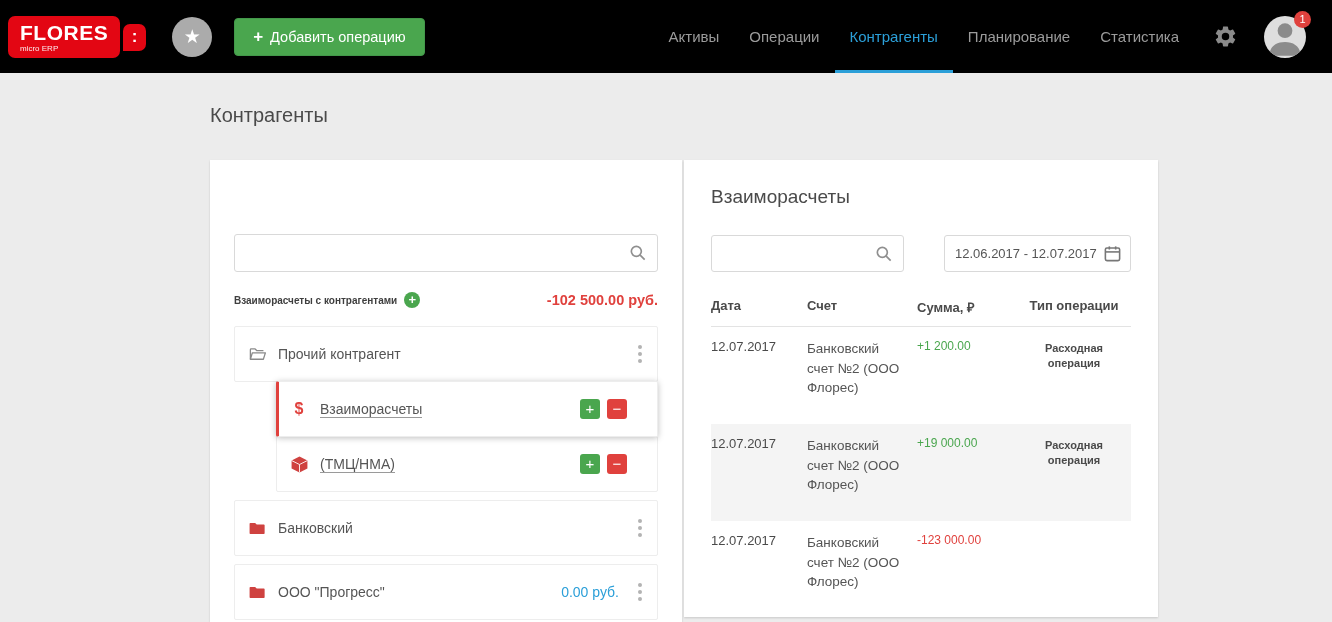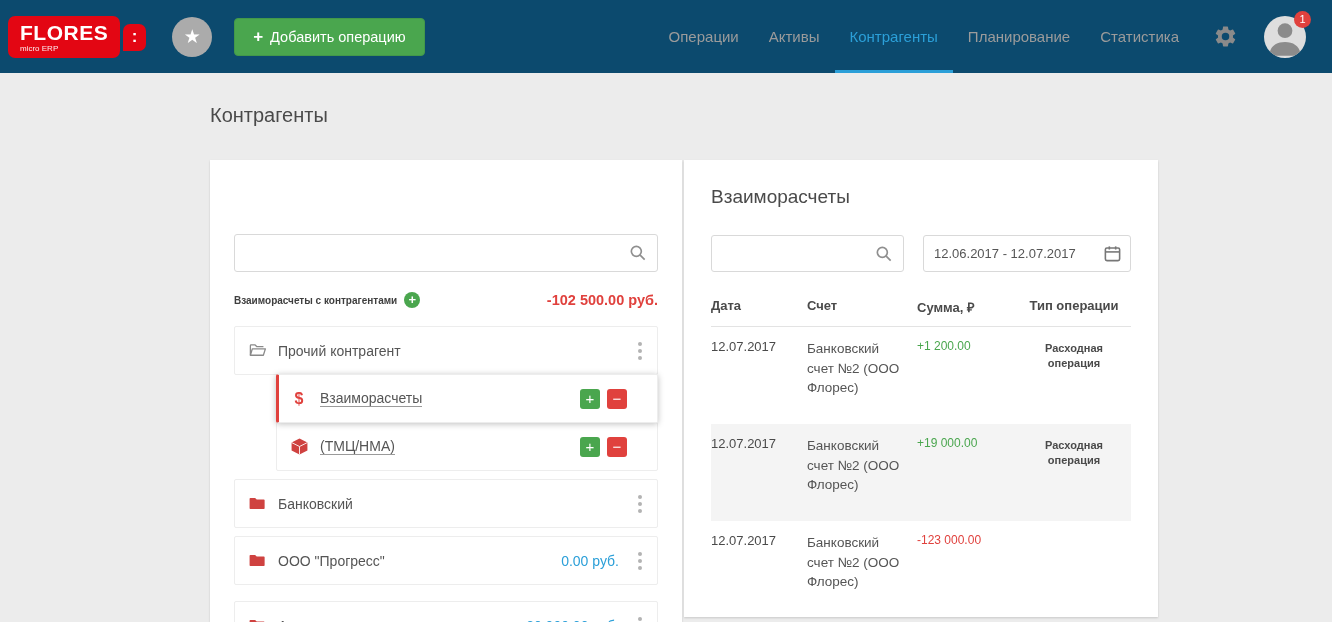--- a/index.html
+++ b/index.html
@@ -1,20 +1,20 @@
 <!DOCTYPE html>
 <html style="--logo-red: #e30613; --green: #4aa64e; --red: #e0413d; --blue: #2b9fd8; --body-bg: #ececec;"><head>
 <meta charset="utf-8">
 <style>
   * { margin:0; padding:0; box-sizing:border-box; }
   html,body { background:#ececec; font-family:"Liberation Sans", sans-serif; }
   .screen { position:relative; width:1332px; height:622px; background:var(--body-bg,#ececec); overflow:hidden; }
 
   
-  .header { display:flex; align-items:center; height:73px; background:#0c4a6e; padding:0 20px 0 8px; }
+  .header { display:flex; align-items:center; height:73px; background:#000000; padding:0 20px 0 8px; }
   .logo { display:flex; align-items:flex-start; cursor:pointer; }
   .logo-main { background:var(--logo-red,#e30613); color:#fff; padding:5px 12px 5px 12px; border-radius:7px; }
   .logo-title { font-size:21px; font-weight:bold; letter-spacing:.5px; line-height:24px; }
   .logo-sub { font-size:8px; opacity:.92; margin-top:-1px; }
   .logo-colon { background:var(--logo-red,#e30613); color:#fff; font-weight:bold; font-size:17px;
     width:23px; height:27px; margin-left:3px; margin-top:8px; border-radius:7px 7px 7px 0;
     display:flex; align-items:center; justify-content:center; }
   .star-btn { margin-left:26px; width:40px; height:40px; border-radius:50%; border:none; cursor:pointer;
     background:#ababab; color:#fff; font-size:19px; line-height:40px; text-align:center; flex:0 0 auto; }
   .add-btn { margin-left:22px; height:38px; padding:0 18px; border:1px solid #43984a; border-radius:4px;
@@ -49,21 +49,21 @@
 
   
   .summary { display:flex; align-items:center; margin-top:20px; }
   .summary-label { font-size:10px; font-weight:bold; color:#3f3f3f; }
   .add-circle { margin-left:7px; width:16px; height:16px; border-radius:50%; background:var(--green,#4aa64e);
     color:#fff; font-size:13px; font-weight:bold; line-height:15px; text-align:center; cursor:pointer; }
   .summary-amount { margin-left:auto; font-size:14.5px; font-weight:bold; color:var(--red,#e0413d); }
 
   
   .tree { margin-top:18px; }
-  .trow { display:flex; align-items:center; height:49px; background:#fff; border:1px solid #ededed;
+  .trow { display:flex; align-items:center; height:56px; background:#fff; border:1px solid #ededed;
     border-radius:2px; padding:0 12px; position:relative; cursor:pointer; }
   .trow + .trow { margin-top:-1px; }
   .trow.child { margin-left:42px; }
   .trow.selected { border-left:3px solid var(--red,#e0413d); padding-left:10px;
     box-shadow:0 1px 6px rgba(0,0,0,.25); z-index:2; }
   .trow.gap8  { margin-top:8px !important; }
   .trow.gap16 { margin-top:16px !important; }
   .ic { width:20px; height:20px; margin-right:11px; flex:0 0 auto; display:flex; align-items:center; justify-content:center; }
   .ic svg { width:19px; height:19px; }
   .ic.dollar { color:var(--red,#e0413d); font-weight:bold; font-size:16px; }
@@ -76,21 +76,21 @@
   .row-actions { margin-left:auto; margin-right:18px; display:flex; gap:7px; }
   .sq { width:20px; height:20px; border-radius:3px; border:none; color:#fff; font-size:15px; line-height:18px;
     text-align:center; cursor:pointer; font-family:inherit; padding:0; }
   .sq.plus  { background:var(--green,#4aa64e); }
   .sq.minus { background:var(--red,#e0413d); }
 
   
   .rp-title { padding-top:26px; font-size:19px; font-weight:normal; color:#4a4a4a; }
   .filters { margin-top:27px; display:flex; justify-content:space-between; }
   .filters .search-box { width:193px; height:37px; }
-  .date-box { position:relative; width:208px; height:37px; border:1px solid #d9d9d9; border-radius:3px; background:#fff; }
+  .date-box { position:relative; width:187px; height:37px; border:1px solid #d9d9d9; border-radius:3px; background:#fff; }
   .date-box input { width:100%; height:100%; border:none; outline:none; background:transparent;
     padding:0 32px 0 10px; font-size:13px; font-family:inherit; color:#555; }
   .date-box .cal { position:absolute; right:8px; top:8px; width:19px; height:19px; cursor:pointer; }
 
   .table { margin-top:26px; }
   .thead, .trow-r { display:grid; grid-template-columns:96px 110px 100px 1fr; }
   .thead { padding-bottom:10px; border-bottom:1px solid #e3e3e3; }
   .thead .c { font-size:13px; font-weight:bold; color:#4a4a4a; }
   .thead .c.type { text-align:center; }
   .trow-r { padding:12px 0 8px 0; min-height:97px; cursor:pointer; }
@@ -119,22 +119,22 @@
     <button class="star-btn">
       <span>★</span>
     </button>
 
     <button class="add-btn">
       <span class="plus-glyph">+</span>
       <span>Добавить операцию</span>
     </button>
 
     <nav class="nav">
+      <a class="nav-item">Активы</a>
       <a class="nav-item">Операции</a>
-      <a class="nav-item">Активы</a>
       <a class="nav-item active">Контрагенты</a>
       <a class="nav-item">Планирование</a>
       <a class="nav-item">Статистика</a>
     </nav>
 
     <button class="gear-btn">
       <span>
         <svg viewBox="0 0 24 24">
             <path d="M19.14 12.94c.04-.3.06-.61.06-.94s-.02-.64-.07-.94l2.03-1.58a.49.49 0 0 0 .12-.61l-1.92-3.32a.49.49 0 0 0-.59-.22l-2.39.96c-.5-.38-1.03-.7-1.62-.94l-.36-2.54a.48.48 0 0 0-.48-.41h-3.84c-.24 0-.43.17-.47.41l-.36 2.54c-.59.24-1.13.57-1.62.94l-2.39-.96a.49.49 0 0 0-.59.22L2.74 8.87c-.12.21-.08.47.12.61l2.03 1.58c-.05.3-.09.63-.09.94s.02.64.07.94l-2.03 1.58a.49.49 0 0 0-.12.61l1.92 3.32c.12.22.37.29.59.22l2.39-.96c.5.38 1.03.7 1.62.94l.36 2.54c.05.24.24.41.48.41h3.84c.24 0 .44-.17.47-.41l.36-2.54c.59-.24 1.13-.56 1.62-.94l2.39.96c.22.08.47 0 .59-.22l1.92-3.32a.49.49 0 0 0-.12-.61l-2.01-1.58zM12 15.6A3.6 3.6 0 1 1 12 8.4a3.6 3.6 0 0 1 0 7.2z"></path>
           </svg>

